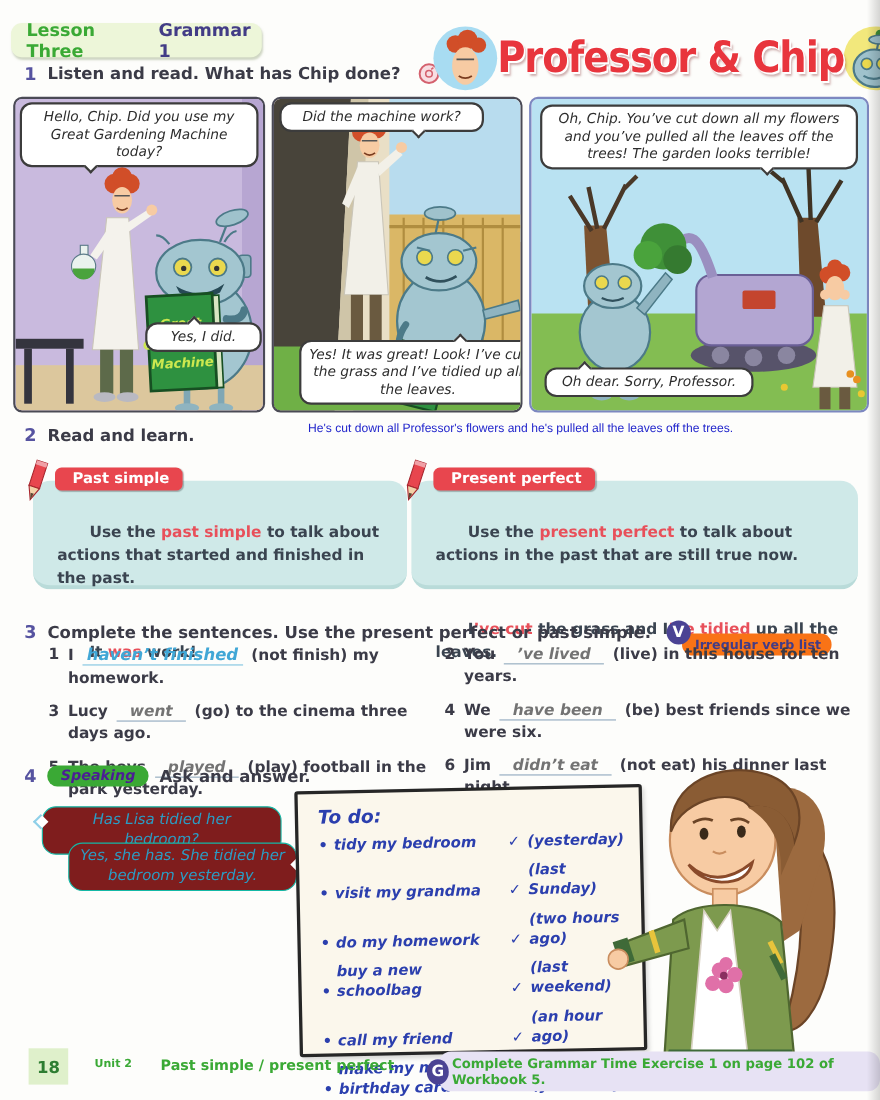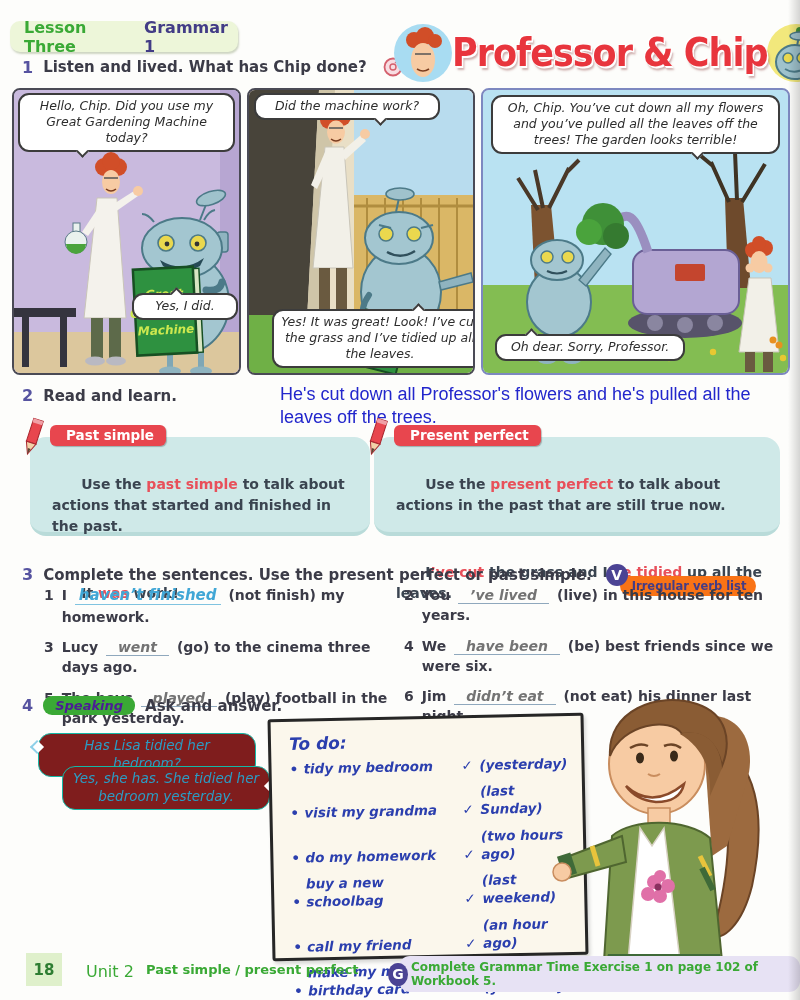--- a/index.html
+++ b/index.html
@@ -40,21 +40,21 @@
 
   .cbubble { position:absolute; background:#fff; border:2px solid #3c3c3c; border-radius:11px;
     padding:3px 7px 4px; font-style:italic; font-size:12.5px; color:#2d2d2d;
     text-align:center; line-height:1.28; }
   .ctail { position:absolute; width:9px; height:9px; background:#fff; transform:rotate(45deg); }
   .ctail.down { bottom:-6px; border-right:2px solid #3c3c3c; border-bottom:2px solid #3c3c3c; }
   .ctail.up   { top:-6px;    border-left:2px solid #3c3c3c; border-top:2px solid #3c3c3c; }
 
   
   .blue-answer { position:absolute; left:280px; top:383px; width:490px;
-    color:#2226cc; font-size:18px; line-height:1.3; font-family:"Liberation Sans", sans-serif; }
+    color:#2226cc; font-size:11px; line-height:1.3; font-family:"Liberation Sans", sans-serif; }
   .rule-box { position:absolute; top:437px; height:99px; background:#cfe9e8;
     border-radius:16px; border-bottom:4px solid #b9dbd9; padding:16px 16px 8px 22px; }
   #box-past    { left:30px;  width:340px; }
   #box-perfect { left:374px; width:406px; }
   .rule-tab { position:absolute; top:-12px; left:20px; background:#e8464e; color:#fff;
     font-weight:bold; font-size:13.5px; padding:2px 12px 3px 16px; border-radius:6px;
     box-shadow:1px 1px 1px rgba(0,0,0,.25); }
   .pencil { position:absolute; top:-20px; left:-10px; }
   .rule-text { font-size:14px; font-weight:bold; color:#3a4450; line-height:1.5; white-space:pre-wrap; }
   .rule-text .red { color:#e8505a; }
@@ -92,21 +92,21 @@
   .todo-title { color:#2b3fae; font-weight:bold; font-style:italic; font-size:17px; margin-bottom:6px; }
   .todo-row { display:flex; align-items:flex-end; color:#2b3fae; font-weight:bold; font-style:italic;
     font-size:13.5px; margin-bottom:8px; line-height:1.35; }
   .todo-bullet { width:14px; flex:none; }
   .todo-task { width:158px; flex:none; }
   .todo-check { width:18px; flex:none; font-style:normal; }
 
   
   .pagenum { position:absolute; left:26px; top:953px; width:36px; height:33px; background:#dff0cb;
     color:#2e7d32; font-weight:bold; font-size:15px; display:flex; align-items:center; justify-content:center; }
-  .foot-unit  { position:absolute; left:86px;  top:962px; color:#3aa935; font-weight:normal; font-size:16px; }
+  .foot-unit  { position:absolute; left:86px;  top:962px; color:#3aa935; font-weight:bold; font-size:10px; }
   .foot-topic { position:absolute; left:146px; top:962px; color:#3aa935; font-weight:bold; font-size:13px; }
   .gt-note { position:absolute; left:388px; top:956px; display:flex; align-items:center; }
   .g-circle { width:23px; height:23px; border-radius:50%; background:#4b4394; color:#fff; font-weight:bold;
     font-size:14px; display:flex; align-items:center; justify-content:center; z-index:2; }
   .gt-pill { background:#e7e2f4; color:#3aa935; font-weight:bold; font-size:12px;
     padding:4px 12px 4px 12px; border-radius:11px; margin-left:-9px; }
 
   .girl { position:absolute; left:552px; top:686px; }
 </style>
 </head>
@@ -114,21 +114,21 @@
 
 <div id="page">
 
   <div class="banner">
     <span class="lesson">Lesson Three</span>
     <span class="gram">Grammar 1</span>
   </div>
 
   <div class="sec-head" style="left:22px; top:57px;">
     <span class="sec-num">1</span>
-    <span>Listen and lived. What has Chip done?</span>
+    <span>Listen and read. What has Chip done?</span>
     <span class="cd-wrap">
       <svg width="20" height="20" viewBox="0 0 20 20">
         <circle cx="10" cy="10" r="8.5" fill="#f8dde2" stroke="#d4616e" stroke-width="1.8"></circle>
         <circle cx="10" cy="10" r="3" fill="none" stroke="#d4616e" stroke-width="1.4"></circle>
         <path d="M12 6 l2 -1.5" stroke="#d4616e" stroke-width="1.4" fill="none"></path>
       </svg>
       <span class="track-no">14</span>
     </span>
   </div>
 

